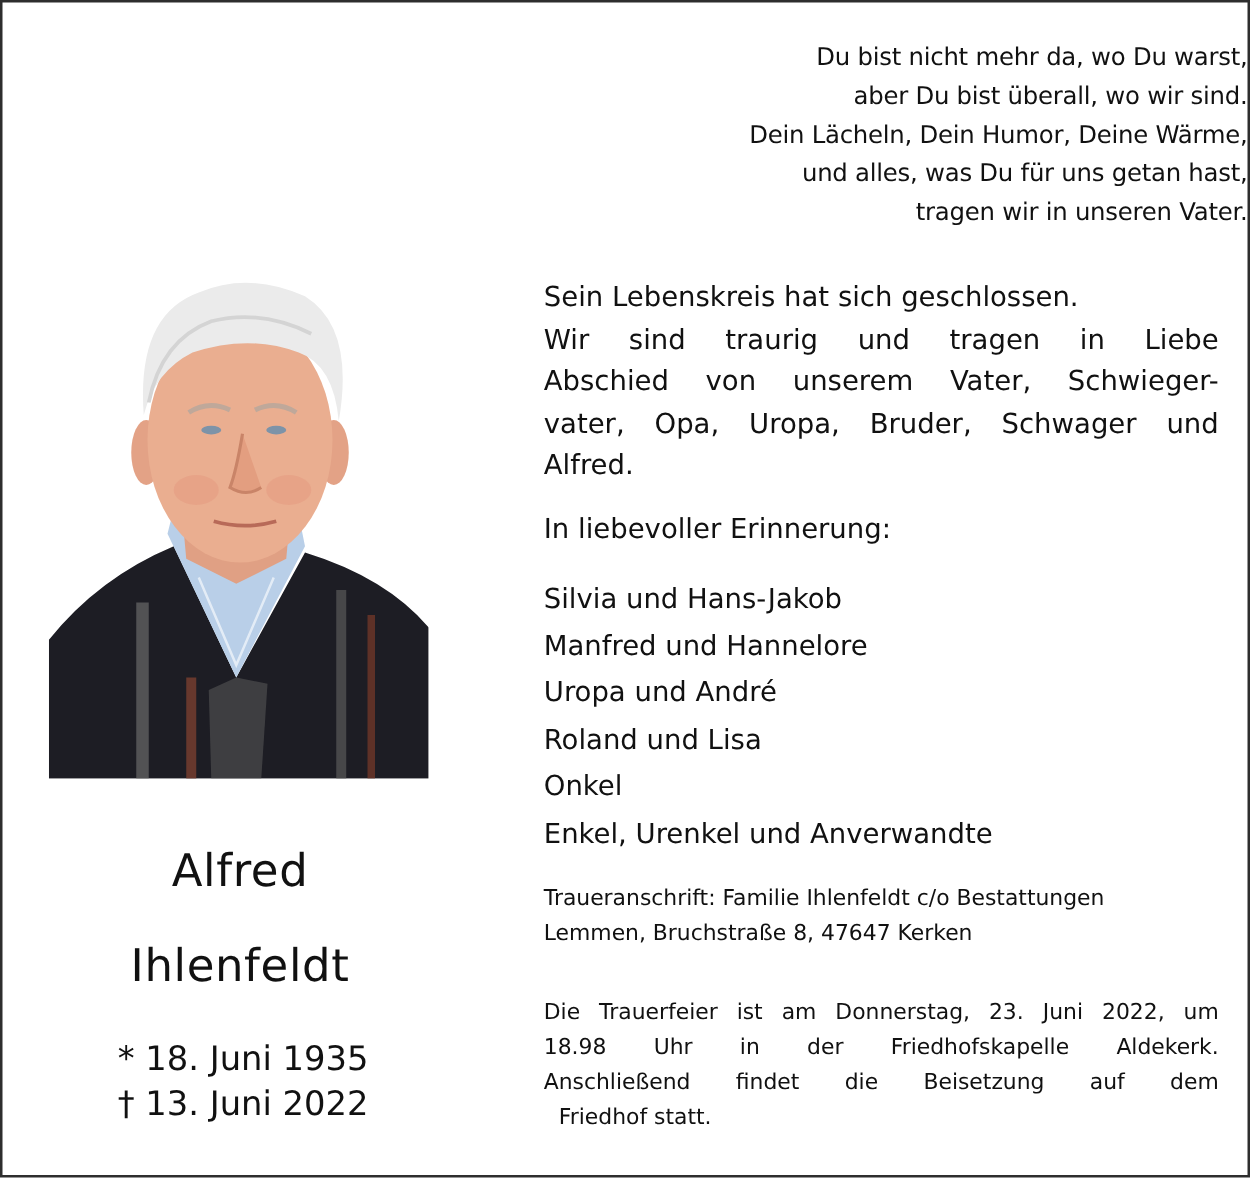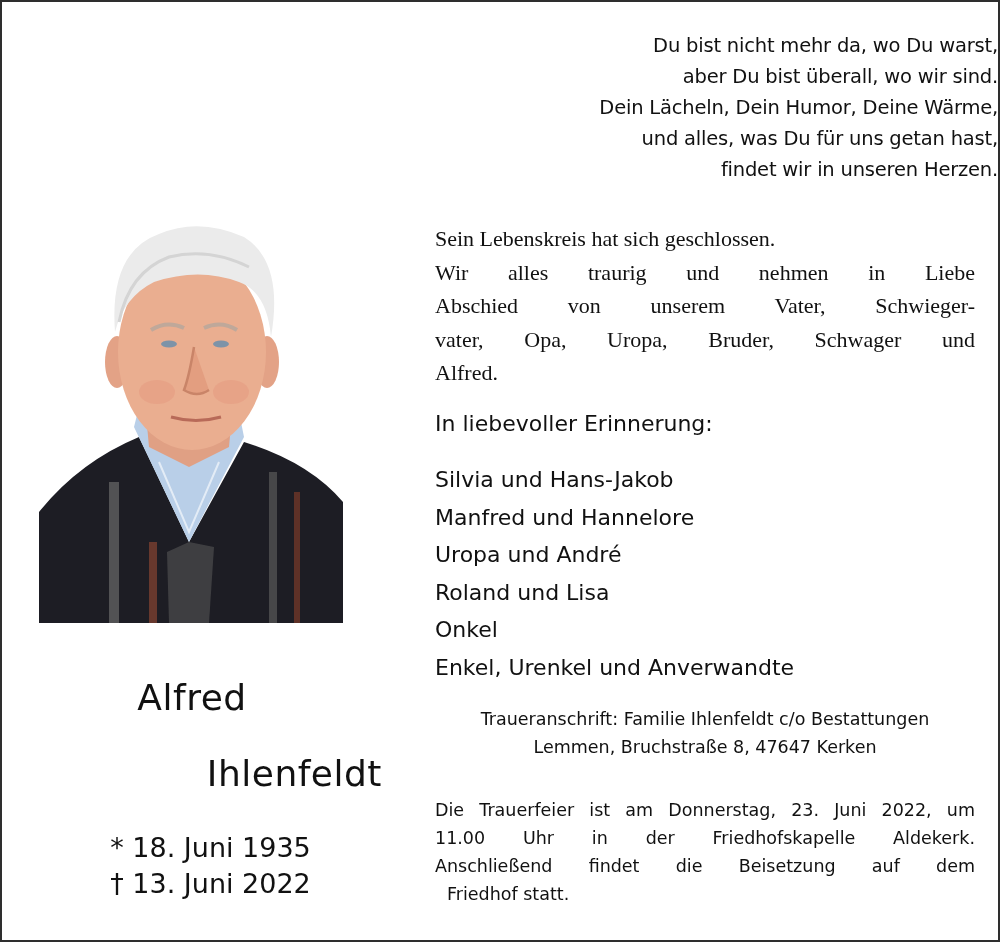--- a/index.html
+++ b/index.html
@@ -24,53 +24,53 @@
     overflow: hidden; background: #ffffff;
   }
   .photo svg { display: block; }
 
   .name {
     position: absolute; left: 0; width: 380px; text-align: center;
     font-size: 36px; line-height: 60px; font-weight: normal;
     letter-spacing: 0.5px;
   }
   .name.first { top: 666px; }
-  .name.last  { top: 742px; text-align: right; }
+  .name.last  { top: 742px; }
   .dates {
     position: absolute; left: 0; top: 828px; width: 385px; text-align: center;
-    font-size: 27px; line-height: 36px; padding-left: 16px;
+    font-size: 27px; line-height: 36px;
   }
 
   .right { position: absolute; left: 433px; width: 540px; }
   .intro {
     top: 220px; font-size: 22px; line-height: 33.6px;
     text-align: justify;
   }
-  .intro .l { display: block; text-align: justify; text-align-last: justify; white-space: nowrap; font-family: Liberation Serif, serif; }
+  .intro .l { display: block; text-align: justify; text-align-last: justify; white-space: nowrap; }
   .intro .l.last { text-align-last: left; }
   .memory { top: 405px; font-size: 22px; line-height: 34px; }
   .family { top: 459px; font-size: 22px; line-height: 37.5px; }
   .family div { white-space: nowrap; }
-  .address { top: 703px; font-size: 17.5px; line-height: 28px; text-align: center; }
+  .address { top: 703px; font-size: 17.5px; line-height: 28px; }
   .address div { white-space: nowrap; }
   .ceremony { top: 794px; font-size: 17.5px; line-height: 28px; }
   .ceremony .l { display: block; text-align: justify; text-align-last: justify; white-space: nowrap; }
   .ceremony .l.last { text-align-last: left; margin-left: 12px; }
 </style>
 </head>
 <body>
 
 <div class="frame">
 
   <div class="poem">
     <div>Du bist nicht mehr da, wo Du warst,</div>
     <div>aber Du bist überall, wo wir sind.</div>
     <div>Dein Lächeln, Dein Humor, Deine Wärme,</div>
     <div>und alles, was Du für uns getan hast,</div>
-    <div>findet wir in unseren Herzen.</div>
+    <div>tragen wir in unseren Vater.</div>
   </div>
 
   <div class="photo">
     <svg width="304" height="411" viewBox="0 0 304 411" xmlns="http://www.w3.org/2000/svg">
       <rect width="304" height="411" fill="#ffffff"></rect>
 
       <path d="M0 300 Q40 250 100 225 L150 330 L205 230 Q270 250 304 290 L304 411 L0 411 Z" fill="#1d1d24"></path>
 
       <rect x="70" y="270" width="10" height="141" fill="#6a6a6a" opacity="0.7"></rect>
       <rect x="110" y="330" width="8" height="81" fill="#7a4030" opacity="0.8"></rect>
@@ -109,21 +109,21 @@
   <div class="name first">Alfred</div>
   <div class="name last">Ihlenfeldt</div>
 
   <div class="dates">
     <div>* 18. Juni 1935</div>
     <div>† 13. Juni 2022</div>
   </div>
 
   <div class="right intro">
     <span class="l last">Sein Lebenskreis hat sich geschlossen.</span>
-    <span class="l">Wir alles traurig und nehmen in Liebe</span>
+    <span class="l">Wir sind traurig und tragen in Liebe</span>
     <span class="l">Abschied von unserem Vater, Schwieger-</span>
     <span class="l">vater, Opa, Uropa, Bruder, Schwager und</span>
     <span class="l last">Alfred.</span>
   </div>
 
   <div class="right memory">In liebevoller Erinnerung:</div>
 
   <div class="right family">
     <div>Silvia und Hans-Jakob</div>
     <div>Manfred und Hannelore</div>
@@ -133,18 +133,18 @@
     <div>Enkel, Urenkel und Anverwandte</div>
   </div>
 
   <div class="right address">
     <div>Traueranschrift: Familie Ihlenfeldt c/o Bestattungen</div>
     <div>Lemmen, Bruchstraße 8, 47647 Kerken</div>
   </div>
 
   <div class="right ceremony">
     <span class="l">Die Trauerfeier ist am Donnerstag, 23. Juni 2022, um</span>
-    <span class="l">11.00 Uhr in der Friedhofskapelle Aldekerk.</span>
+    <span class="l">18.98 Uhr in der Friedhofskapelle Aldekerk.</span>
     <span class="l">Anschließend findet die Beisetzung auf dem</span>
     <span class="l last">Friedhof statt.</span>
   </div>
 
 </div>
 
 </body></html>

